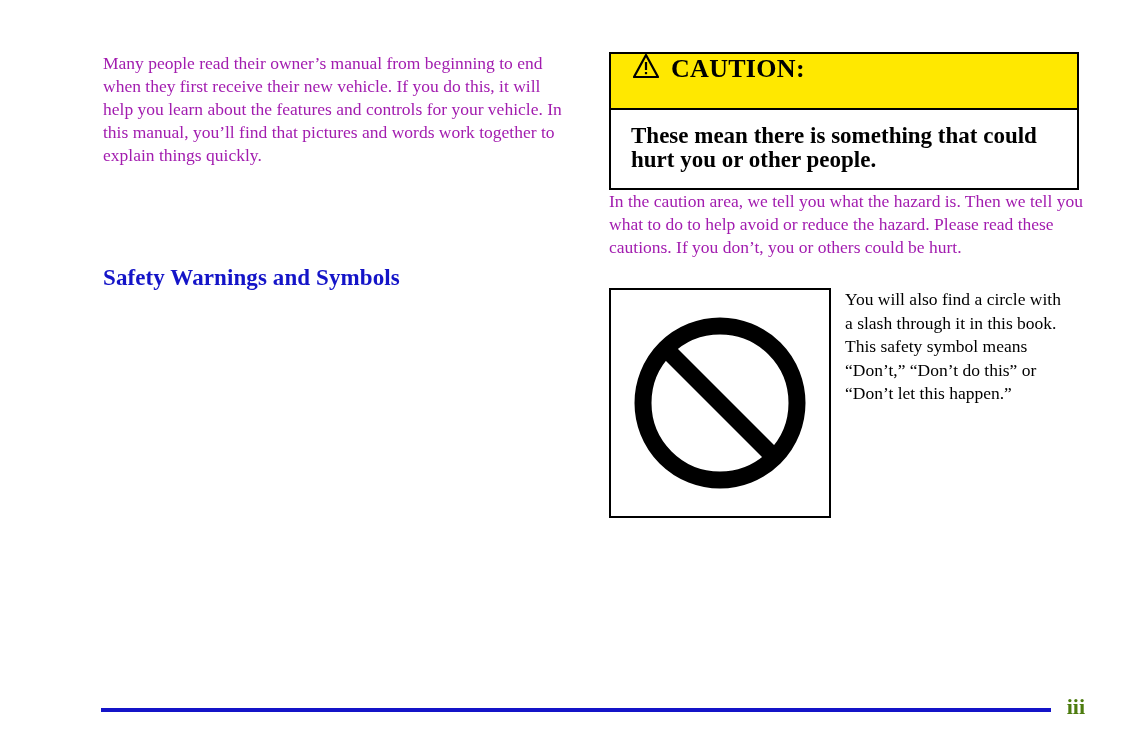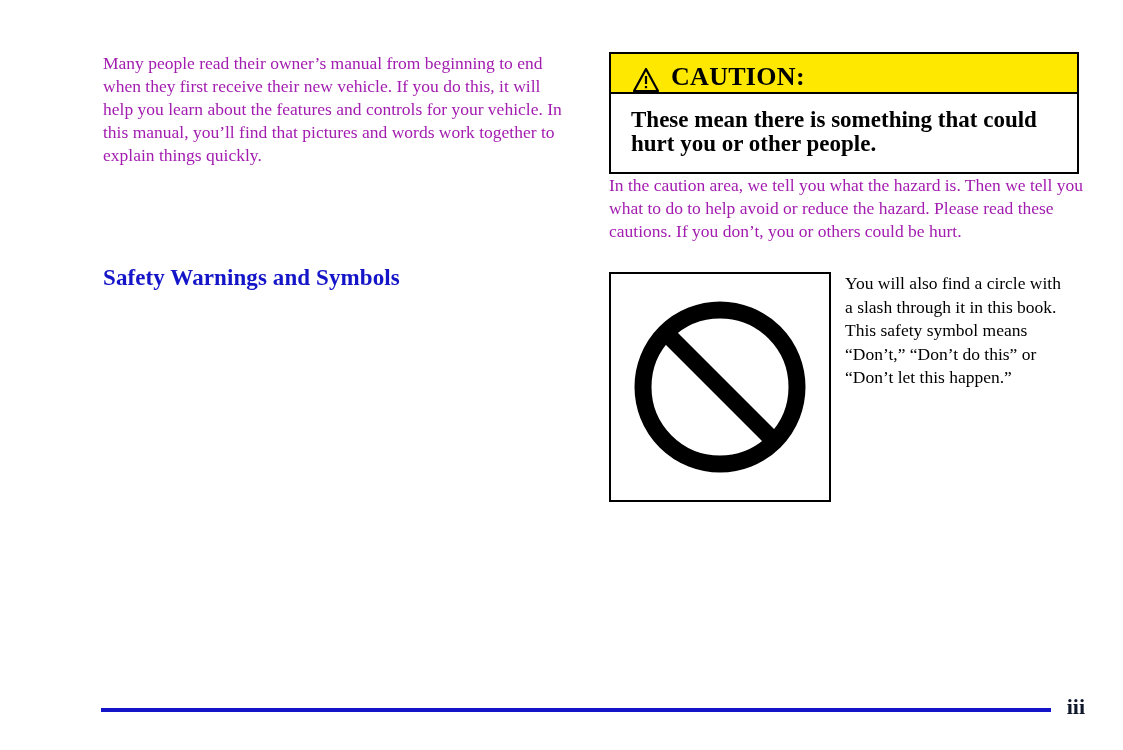--- a/index.html
+++ b/index.html
@@ -56,23 +56,23 @@
   
   .caution-box {
     border: 2px solid #000;
     width: 470px;
     box-sizing: border-box;
     background: #ffffff;
   }
   .caution-header {
     background: #ffe800;
     border-bottom: 2px solid #000;
-    height: 40px;
+    height: 56px;
     display: flex;
-    align-items: flex-end;
+    align-items: flex-start;
     padding-left: 22px;
     box-sizing: border-box;
   }
   .warn-triangle {
     width: 26px;
     height: 24px;
     margin-right: 12px;
     flex: none;
     display: block;
   }
@@ -132,21 +132,21 @@
     height: 4px;
     background: #1414c8;
   }
   .page-number {
     position: absolute;
     right: 38px;
     top: 694px;
     font-family: "Liberation Serif", serif;
     font-weight: bold;
     font-size: 22px;
-    color: #0f172a;
+    color: #4d7c0f;
   }
 </style>
 </head>
 <body>
 
 <div class="page">
 
   <div class="col-left">
     <p class="body-text">Many people read their owner’s manual from beginning to end when they first receive their new vehicle. If you do this, it will help you learn about the features and controls for your vehicle. In this manual, you’ll find that pictures and words work together to explain things quickly.</p>
 

